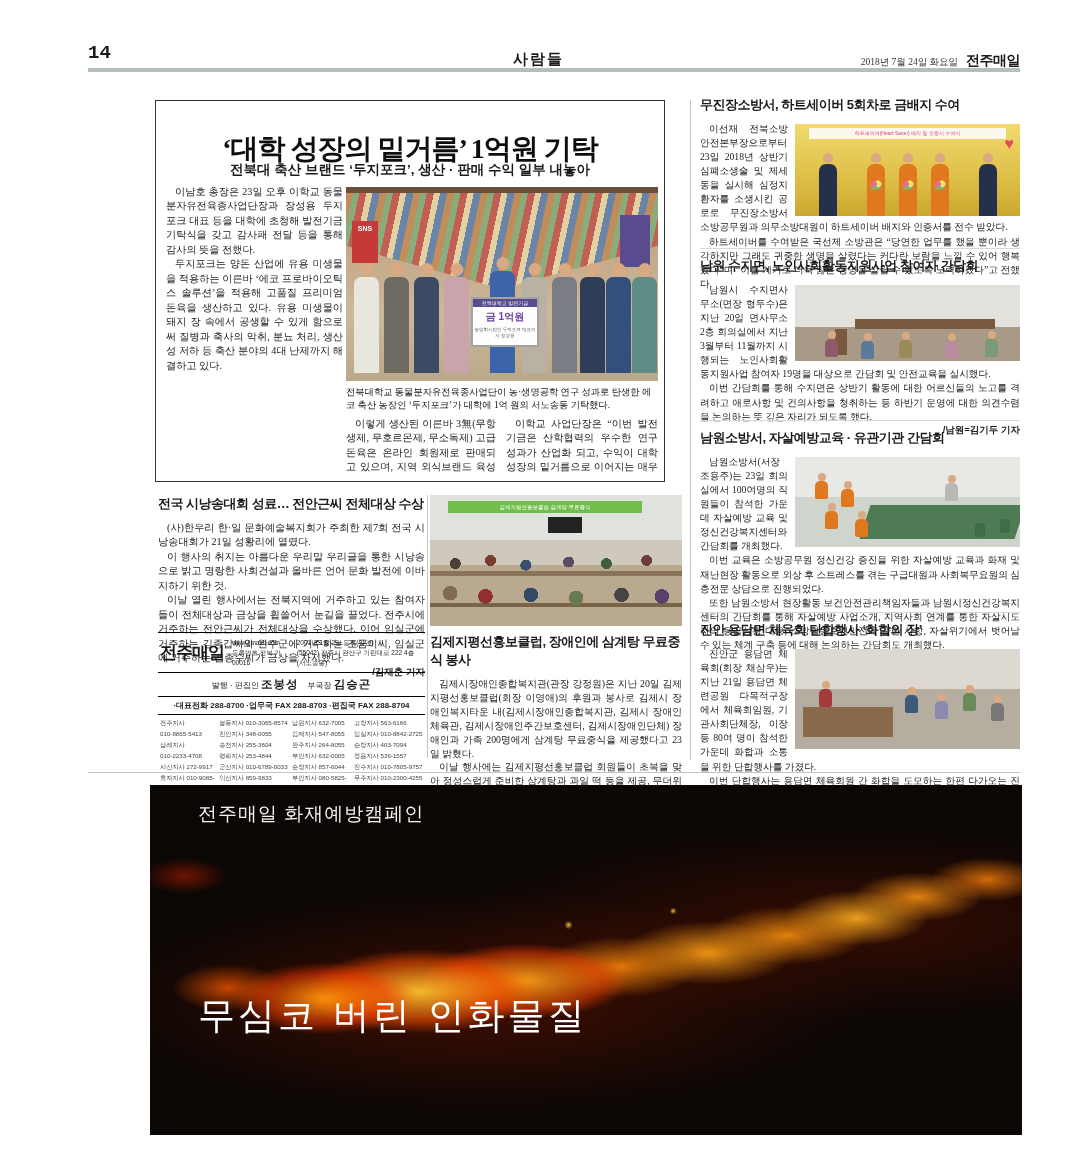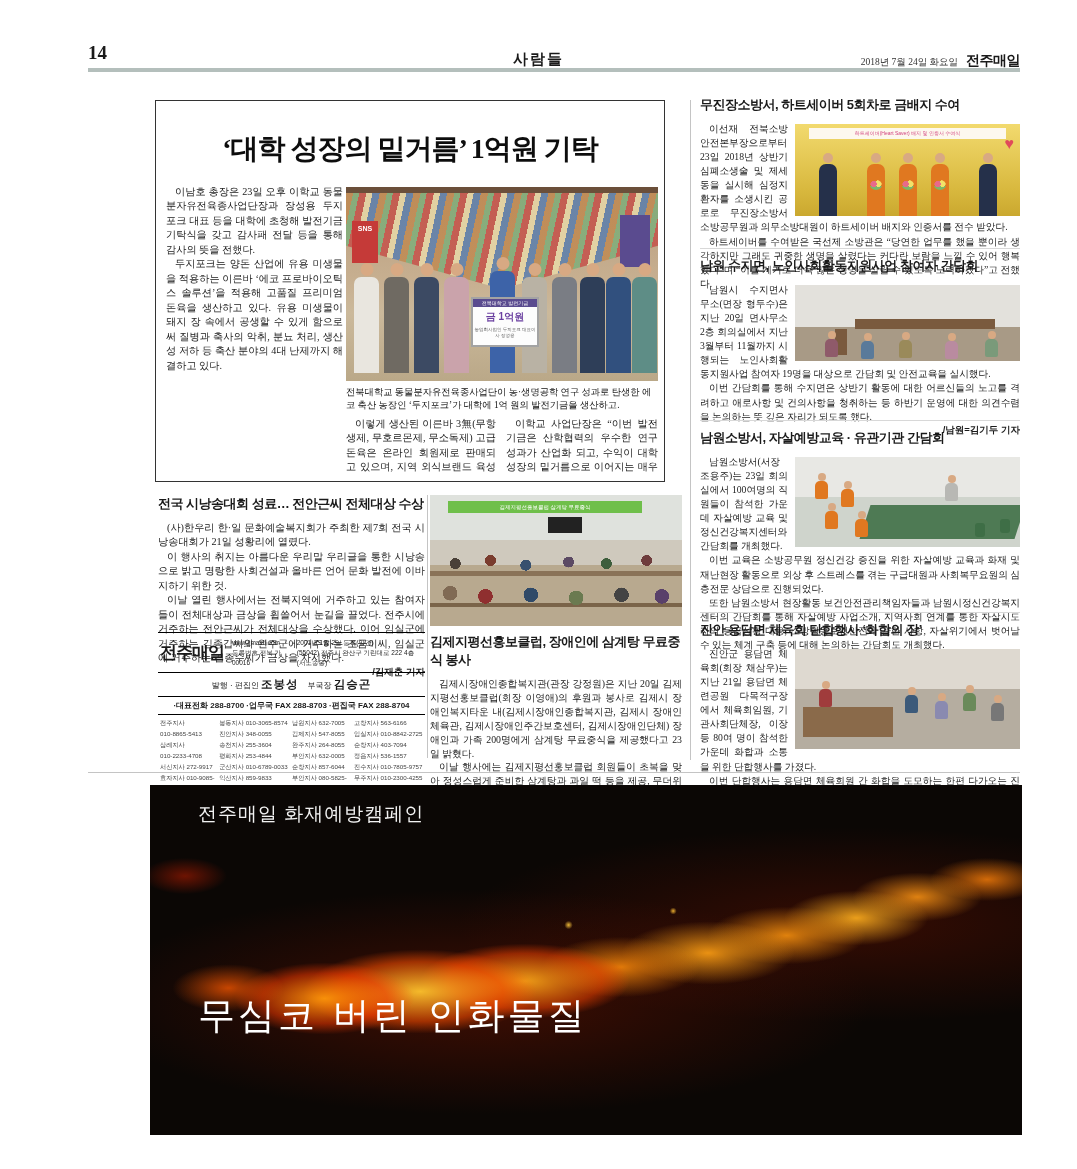--- a/index.html
+++ b/index.html
@@ -1,19 +1,19 @@
 <!DOCTYPE html>
 <html><head>
 <meta charset="utf-8">
 <style>
   html,body{margin:0;padding:0;background:#fff;}
   .page{position:relative;width:1077px;height:1169px;background:#fff;overflow:hidden;
         font-family:"Liberation Serif",serif;color:#1a1a1a;}
   
-  .pg-num{position:absolute;left:88px;top:42px;font-size:19px;font-weight:bold;font-family:Liberation Serif, serif;}
+  .pg-num{position:absolute;left:88px;top:42px;font-size:19px;font-weight:bold;font-family:Liberation Mono, monospace;}
   .section-name{position:absolute;left:0;right:0;top:50px;text-align:center;font-size:15px;font-weight:bold;
         font-family:"Liberation Sans",sans-serif;letter-spacing:2px;}
   .hdr-right{position:absolute;right:57px;top:52px;display:flex;align-items:baseline;gap:8px;}
   .hdr-date{font-size:9.5px;color:#333;}
   .hdr-logo{font-size:14px;font-weight:bold;font-family:"Liberation Sans",sans-serif;letter-spacing:-0.5px;}
   .hdr-bar{position:absolute;left:88px;top:68px;width:932px;height:4px;background:#b4bfbc;}
   
   .vrule{position:absolute;width:1px;background:#c4c4c4;}
   .hrule-campaign{position:absolute;left:88px;top:772px;width:932px;height:1px;background:#c4c4c4;}
   
@@ -132,20 +132,21 @@
   <div class="pg-num">14</div>
   <div class="section-name">사람들</div>
   <div class="hdr-right">
     <span class="hdr-date">2018년 7월 24일 화요일</span>
     <span class="hdr-logo">전주매일</span>
   </div>
   <div class="hdr-bar"></div>
 
   <div class="main-box">
     <h1 class="main-title" style="margin:11px">‘대학 성장의 밑거름’ 1억원 기탁</h1>
+    <h2 class="main-sub" style="margin:0">전북대 축산 브랜드 ‘두지포크’, 생산 · 판매 수익 일부 내놓아</h2>
 
     <div class="body-txt main-col1">
       <p>이남호 총장은 23일 오후 이학교 동물분자유전육종사업단장과 장성용 두지포크 대표 등을 대학에 초청해 발전기금 기탁식을 갖고 감사패 전달 등을 통해 감사의 뜻을 전했다.</p>
       <p>두지포크는 양돈 산업에 유용 미생물을 적용하는 이른바 ‘에코 프로바이오틱스 솔루션’을 적용해 고품질 프리미엄 돈육을 생산하고 있다. 유용 미생물이 돼지 장 속에서 공생할 수 있게 함으로써 질병과 축사의 악취, 분뇨 처리, 생산성 저하 등 축산 분야의 4대 난제까지 해결하고 있다.</p>
 
     </div>
 
     <div class="main-photo">
       <div class="mp-bg"></div>
       <div class="mp-eaves"></div>
@@ -161,21 +162,21 @@
       <div class="fig" style="left:234px;background:#2e3e58"></div>
       <div class="fig" style="left:260px;background:#31507e"></div>
       <div class="fig" style="left:286px;background:#5e8d86"></div>
       <div class="placard">
         <div class="ph">전북대학교 발전기금</div>
         <div class="pa">금 1억원</div>
         <div class="ps">농업회사법인 두지포크 대표이사 장성용</div>
       </div>
     </div>
 
-    <div class="main-caption">전북대학교 동물분자유전육종사업단이 농·생명공학 연구 성과로 탄생한 에코 축산 농장인 ‘두지포크’가 대학에 1억 원의 발전기금을 생산하고.</div>
+    <div class="main-caption">전북대학교 동물분자유전육종사업단이 농·생명공학 연구 성과로 탄생한 에코 축산 농장인 ‘두지포크’가 대학에 1억 원의 서노송동 기탁했다.</div>
 
     <div class="body-txt main-col2">
       <p>이렇게 생산된 이른바 3無(무항생제, 무호르몬제, 무소독제) 고급 돈육은 온라인 회원제로 판매되고 있으며, 지역 외식브랜드 육성을 통한 학생 취·창업 지원과 지역농축산 브랜드 육성 등 지역성장을 위한 적극적인 활동도 이어나갈 계획이다.</p>
     </div>
     <div class="body-txt main-col3">
       <p>이학교 사업단장은 “이번 발전기금은 산학협력의 우수한 연구 성과가 산업화 되고, 수익이 대학 성장의 밑거름으로 이어지는 매우 우수한 사례”라며 “국내 농축산 발전에 기여하도록 노력하겠다”고 말했다.</p>
 
     </div>
   </div>
 

